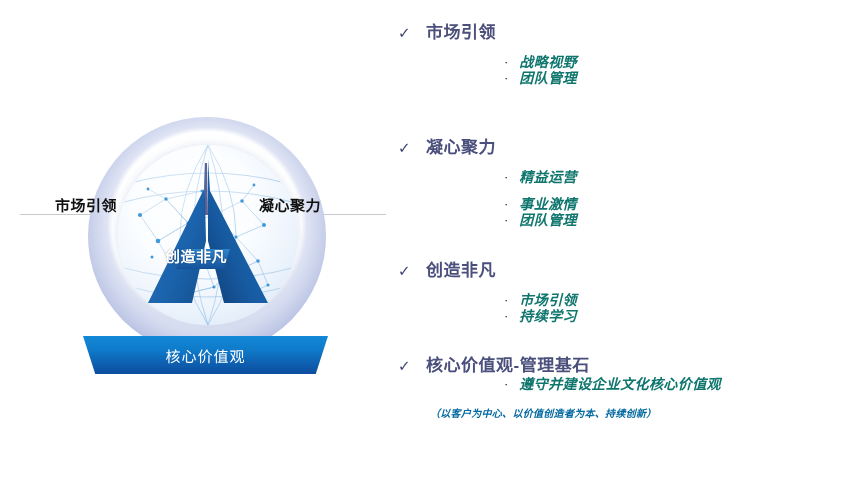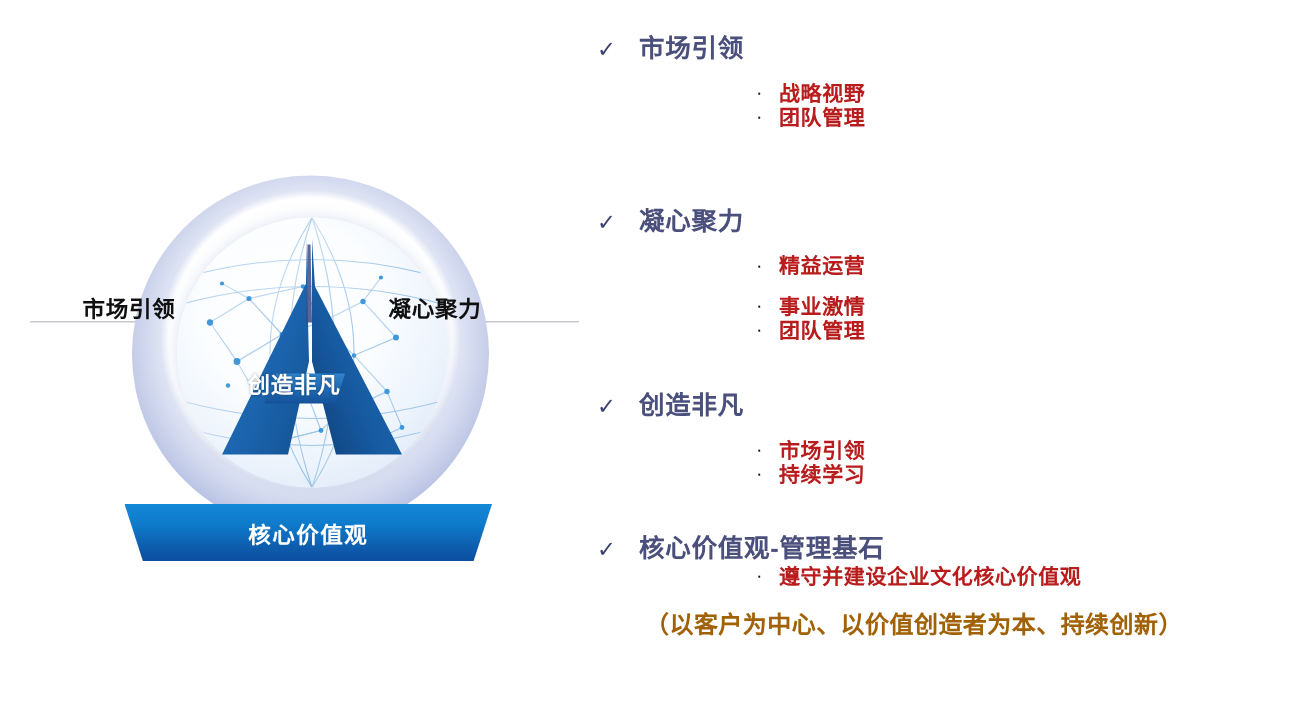--- a/index.html
+++ b/index.html
@@ -107,21 +107,21 @@
     background: linear-gradient(180deg, #1288d6 0%, #0f7bcb 35%, #0e5fb0 72%, #0c4d9e 100%);
     clip-path: polygon(0% 0%, 100% 0%, 95% 100%, 5% 100%);
     display: flex;
     align-items: center;
     justify-content: center;
     box-shadow: 0 1px 2px rgba(0,0,0,.18);
   }
   .banner-text {
     color: #ffffff;
     font-size: 15px;
-    font-weight: 700;
+    font-weight: 400;
     letter-spacing: 1px;
   }
 
   
   #outline {
     position: absolute;
     left: 392px;
     top: 24px;
     width: 474px;
     height: 450px;
@@ -158,33 +158,35 @@
   .sub-dot {
     flex: none;
     color: #141414;
     font-size: 13px;
     line-height: 1;
     transform: translateY(-1px);
   }
   .sub-text {
     font-size: 14px;
     font-weight: 700;
-    color: #b91c1c;
+    color: #0f766e;
     letter-spacing: 0.4px;
     line-height: 1.15;
+    font-style: italic;
   }
 
   .note-row {
     padding-left: 38px;
   }
   .note-text {
-    font-size: 16px;
+    font-size: 10px;
     font-weight: 700;
-    color: #a16207;
+    color: #0369a1;
     letter-spacing: 0.3px;
+    font-style: italic;
   }
 
   
   #g1 { position:absolute; left:0; top:0;   width:100%; }
   #g1 .sub-row:nth-child(1) { margin-top: 20px; }
   #g1 .sub-row:nth-child(2) { margin-top: 11px; }
 
   #g2 { position:absolute; left:0; top:115px; width:100%; }
   #g2 .sub-row:nth-child(1) { margin-top: 27px; }
   #g2 .sub-row:nth-child(2) { margin-top: 11px; }

